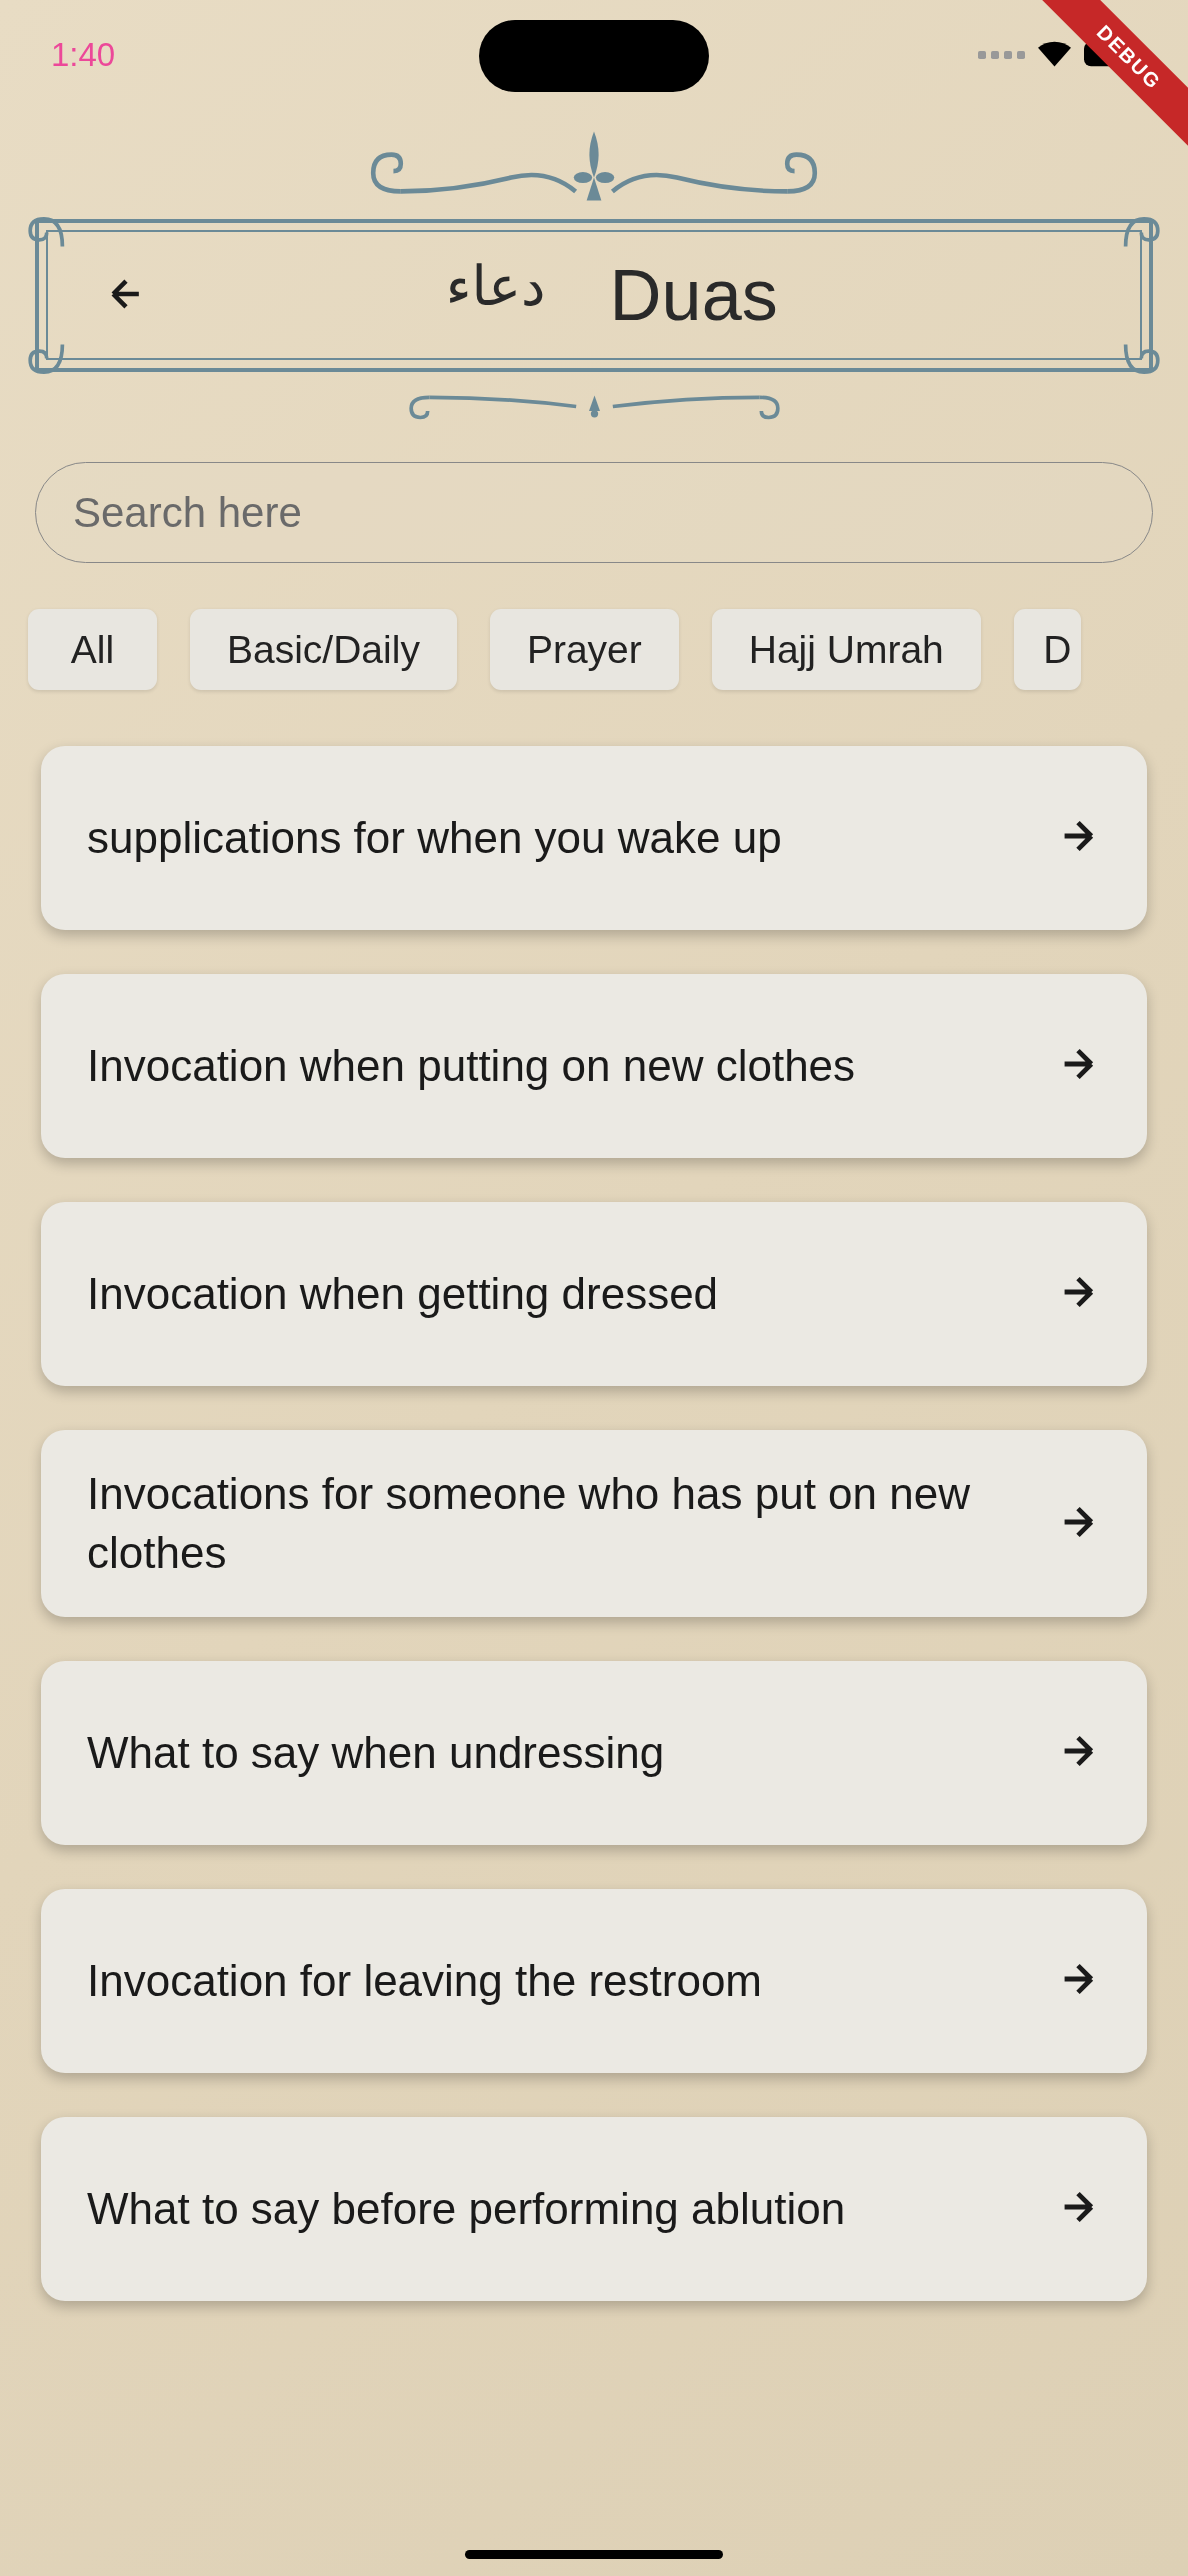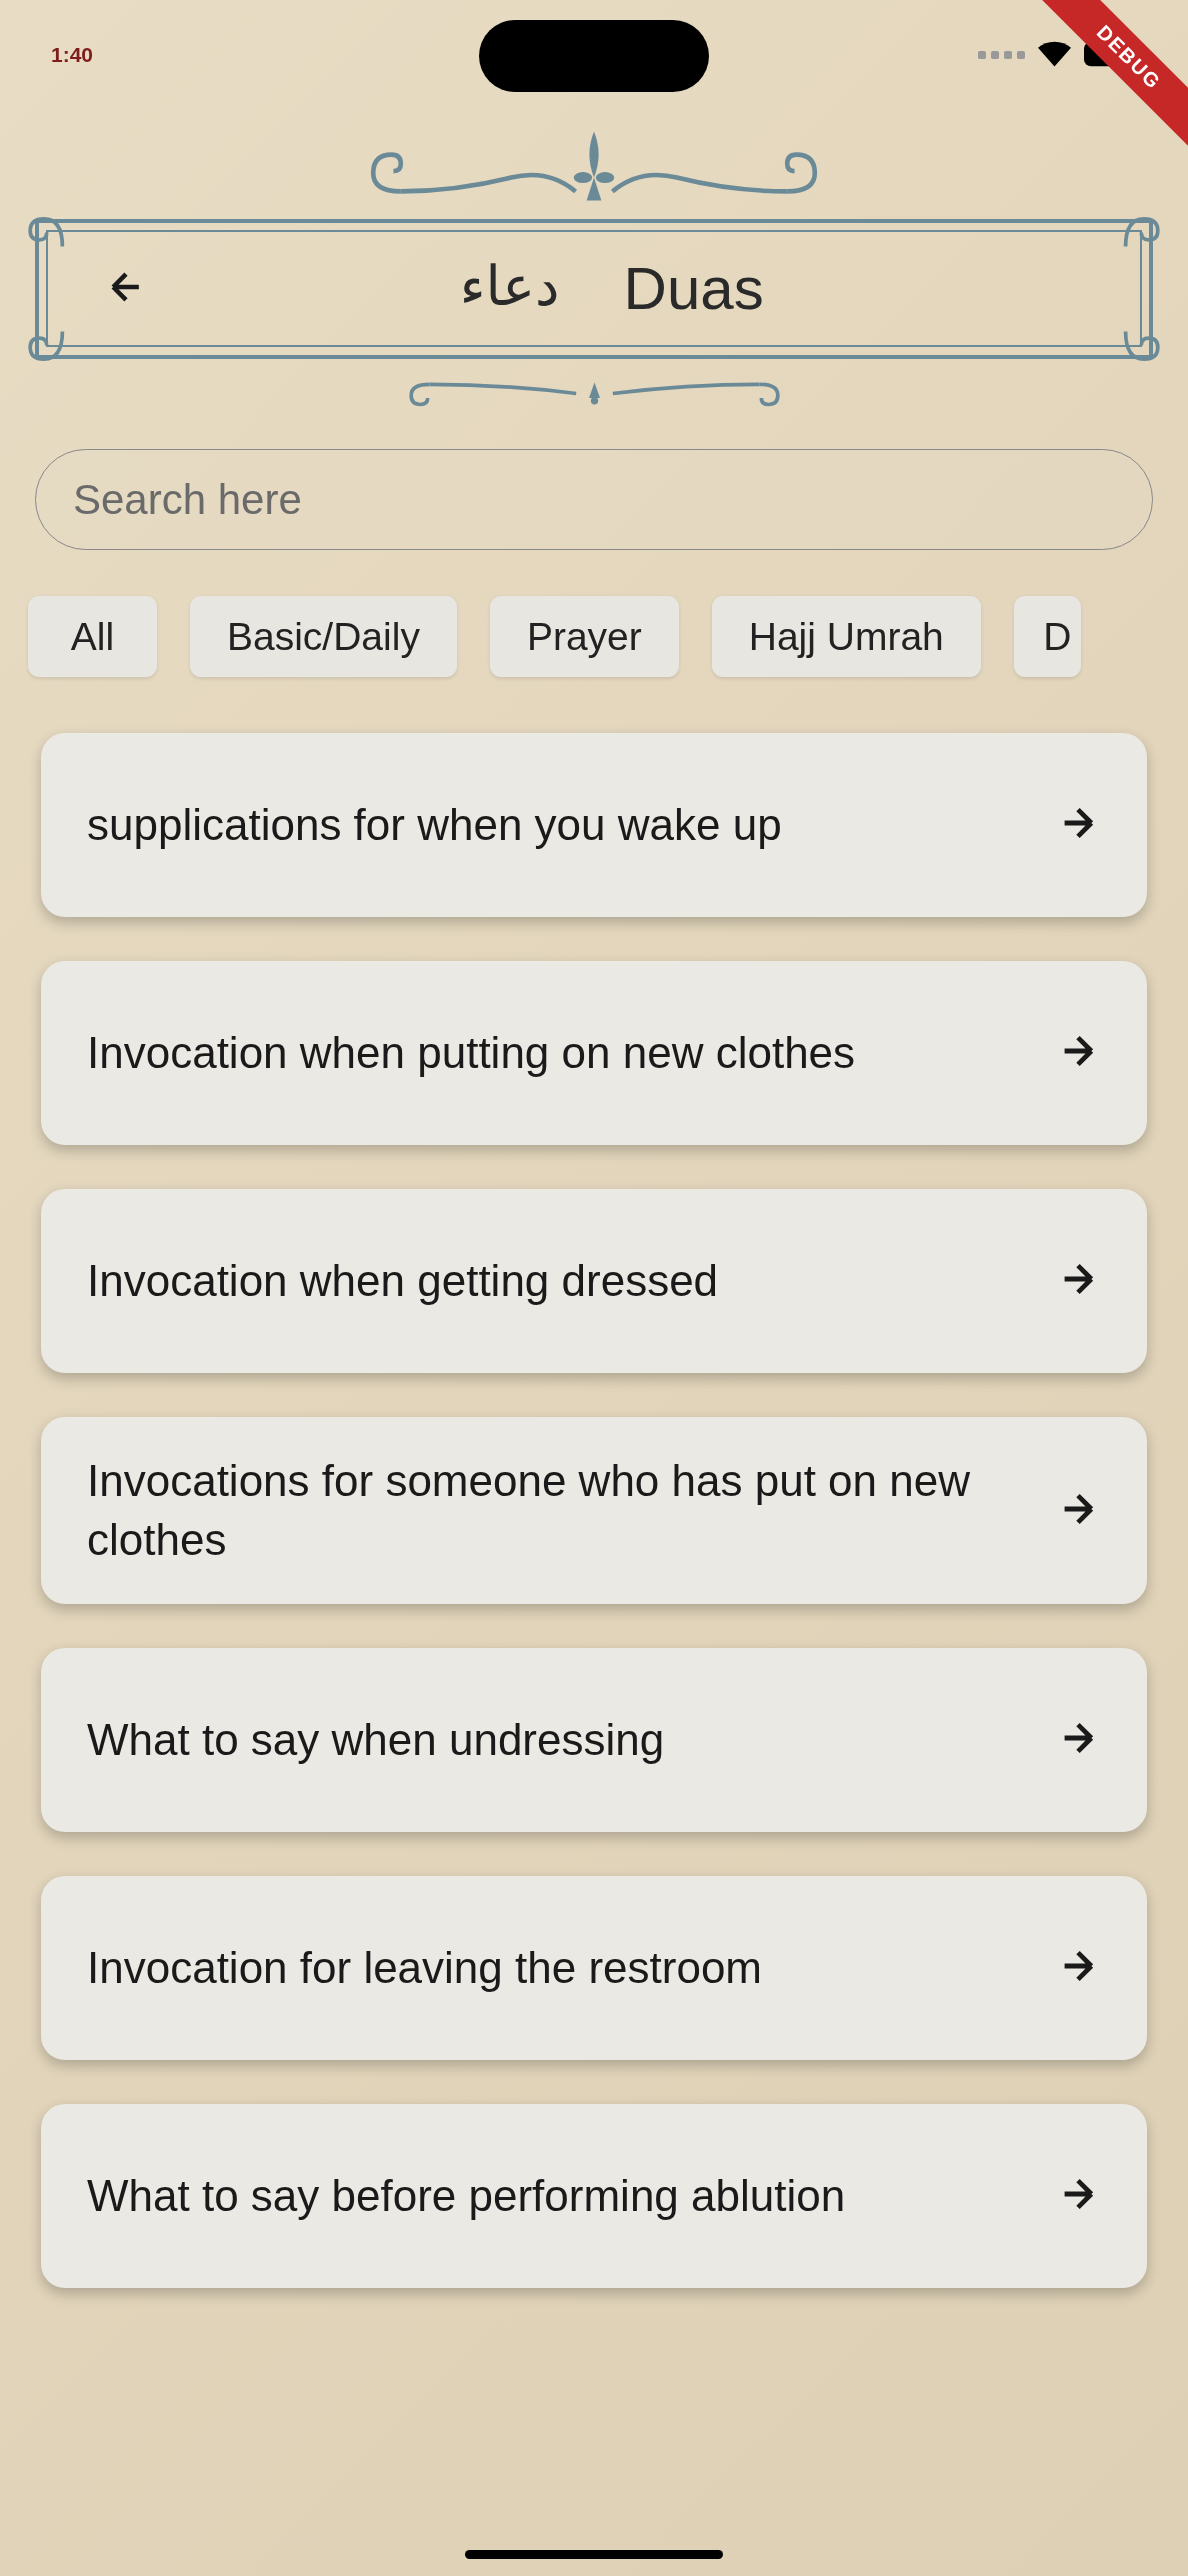--- a/index.html
+++ b/index.html
@@ -18,23 +18,23 @@
     
     
     .status-bar {
       display: flex;
       justify-content: space-between;
       align-items: center;
       padding: 23px 51px 14px;
       height: 101px;
     }
     .status-time {
-      font-size: 21px;
-      font-weight: 700;
-      color: #7f1d1d;
+      font-size: 33px;
+      font-weight: 400;
+      color: #ec4899;
     }
     .status-notch {
       position: absolute;
       left: 50%;
       transform: translateX(-50%);
       top: 20px;
       width: 230px;
       height: 72px;
       background: #000;
       border-radius: 46px;
@@ -125,21 +125,21 @@
       gap: 64px;
       align-items: flex-start;
       margin-right: 55px;
     }
     .title-arabic {
       font-size: 55px;
       color: #2a2a2a;
       font-family: 'Traditional Arabic', serif;
     }
     .title-english {
-      font-size: 60px;
+      font-size: 72px;
       font-weight: 500;
       color: #2a2a2a;
     }
     
     
     .search-container {
       margin: 28px 35px 0;
     }
     .search-input {
       width: 100%;

